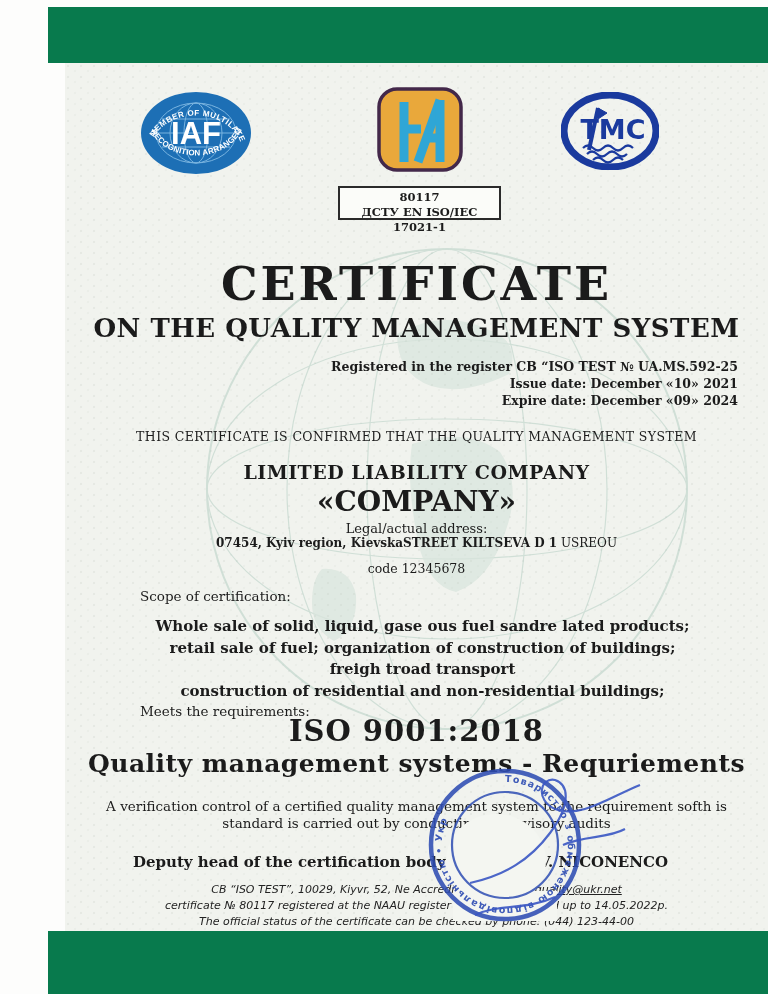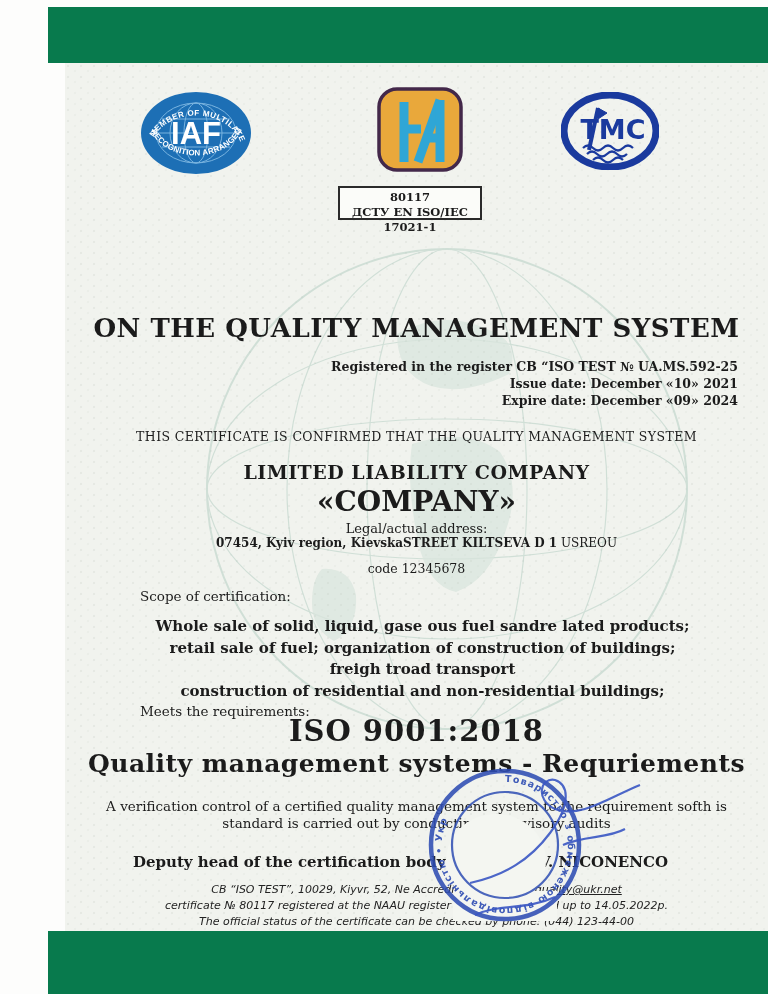--- a/index.html
+++ b/index.html
@@ -12,21 +12,21 @@
          background-color:#f1f3ee;
          background-image:
            radial-gradient(circle at 3px 3px,#e6e9e3 1px,transparent 1.6px),
            radial-gradient(circle at 10px 8px,#ebeee8 1px,transparent 1.6px);
          background-size:13px 11px;
          overflow:hidden;}
   .abs{position:absolute;}
   .ctr{left:0;right:0;text-align:center;}
   .bold{font-weight:bold;}
   .wm{opacity:.45;}
-  .accr-box{left:273px;top:123px;width:144px;height:34px;border:2px solid #2a2a2a;
+  .accr-box{left:273px;top:123px;width:163px;height:34px;border:2px solid #2a2a2a;
             background:#fbfcf9;text-align:center;font-weight:bold;font-size:11.5px;line-height:15px;padding-top:2px;box-sizing:border-box;}
   .body-line{top:176px;font-size:13px;font-weight:bold;letter-spacing:1.5px;}
   .title{top:194px;font-size:46px;font-weight:bold;letter-spacing:3px;}
   .subtitle{top:250px;font-size:26px;font-weight:bold;letter-spacing:.5px;}
   .reg-block{top:295px;right:30px;text-align:right;font-size:12.5px;font-weight:bold;line-height:17px;}
   .confirm{top:366px;font-size:12.5px;letter-spacing:.4px;}
   .co-type{top:398px;font-size:19px;font-weight:bold;letter-spacing:.5px;}
   .co-name{top:422px;font-size:28px;font-weight:bold;}
   .addr-label{top:458px;font-size:13px;}
   .addr{top:473px;font-size:12px;}
@@ -113,20 +113,21 @@
         <path d="M26 62 q5 -5 10 0 t10 0 t10 0 t10 0" stroke-width="2.2"></path>
         <path d="M32 68 q5 -5 10 0 t10 0 t10 0" stroke-width="2.2"></path>
       </g>
     </svg>
 
     <div class="abs accr-box">
       <div>80117</div>
       <div>ДСТУ EN ISO/IEC 17021-1</div>
     </div>
 
+    <div class="abs ctr title">CERTIFICATE</div>
     <div class="abs ctr subtitle">ON THE QUALITY MANAGEMENT SYSTEM</div>
 
     <div class="abs reg-block">
       <div>Registered in the register CB “ISO TEST № UA.MS.592-25</div>
       <div>Issue date: December «10» 2021</div>
       <div>Expire date: December «09» 2024</div>
     </div>
 
     <div class="abs ctr confirm">THIS CERTIFICATE IS CONFIRMED THAT THE QUALITY MANAGEMENT SYSTEM</div>
 

